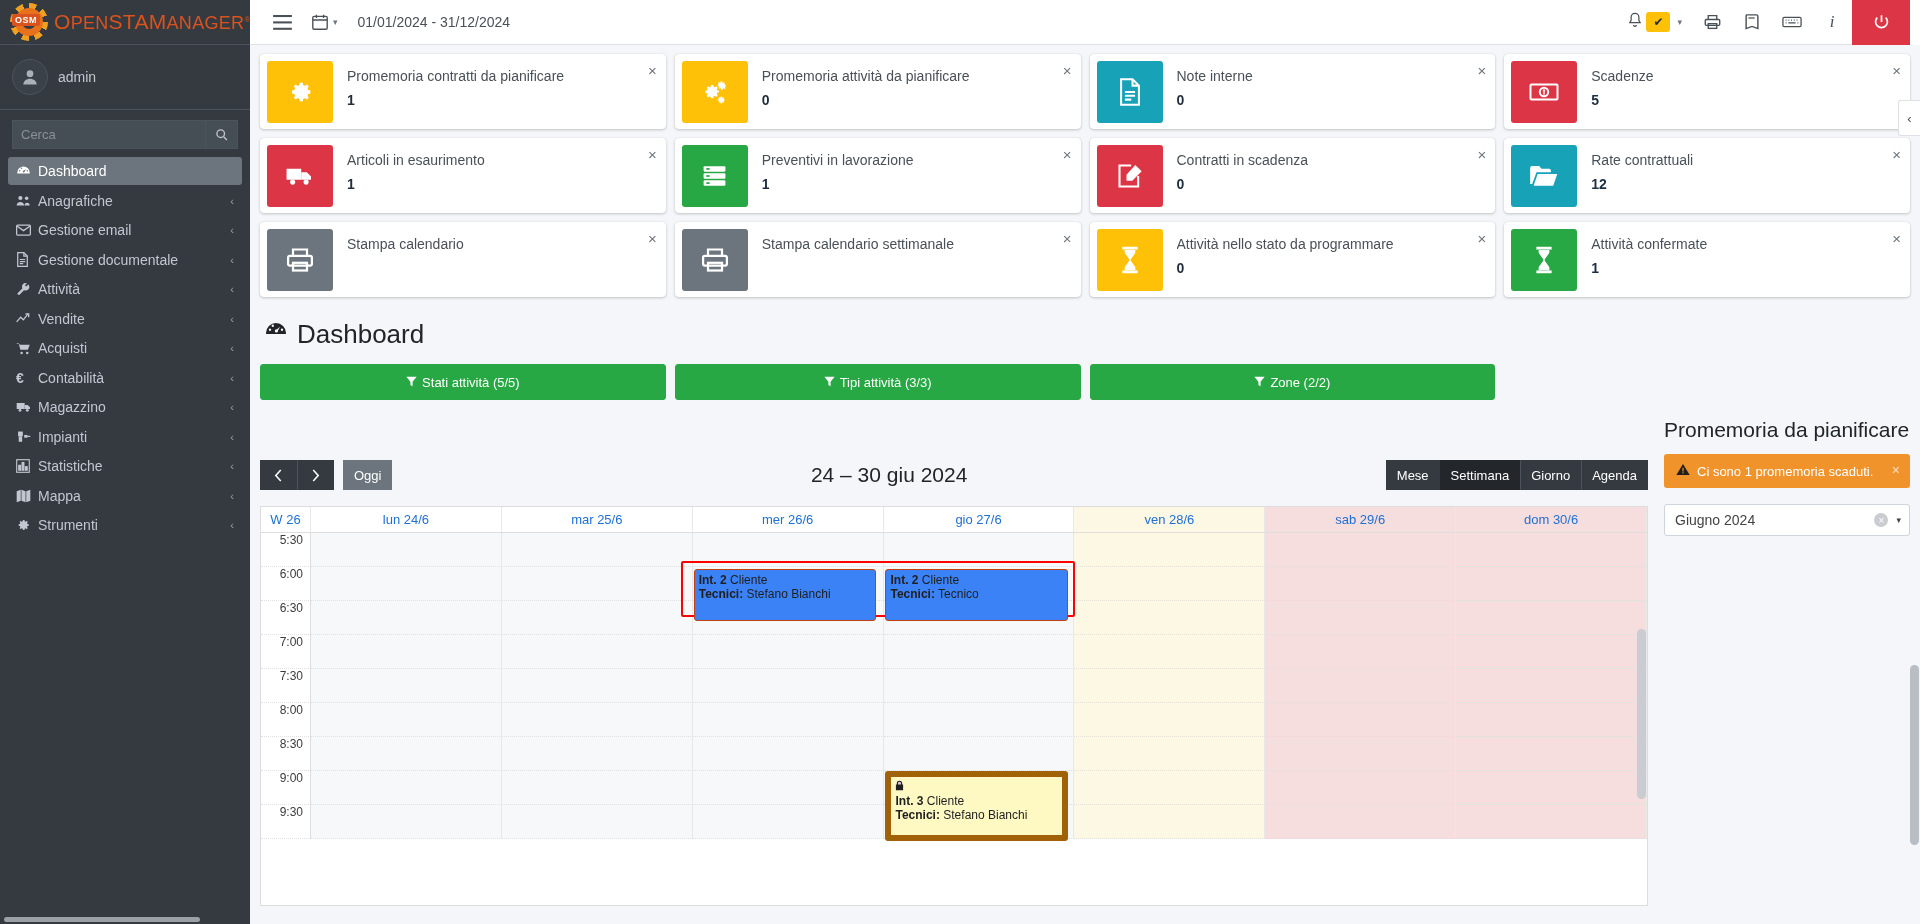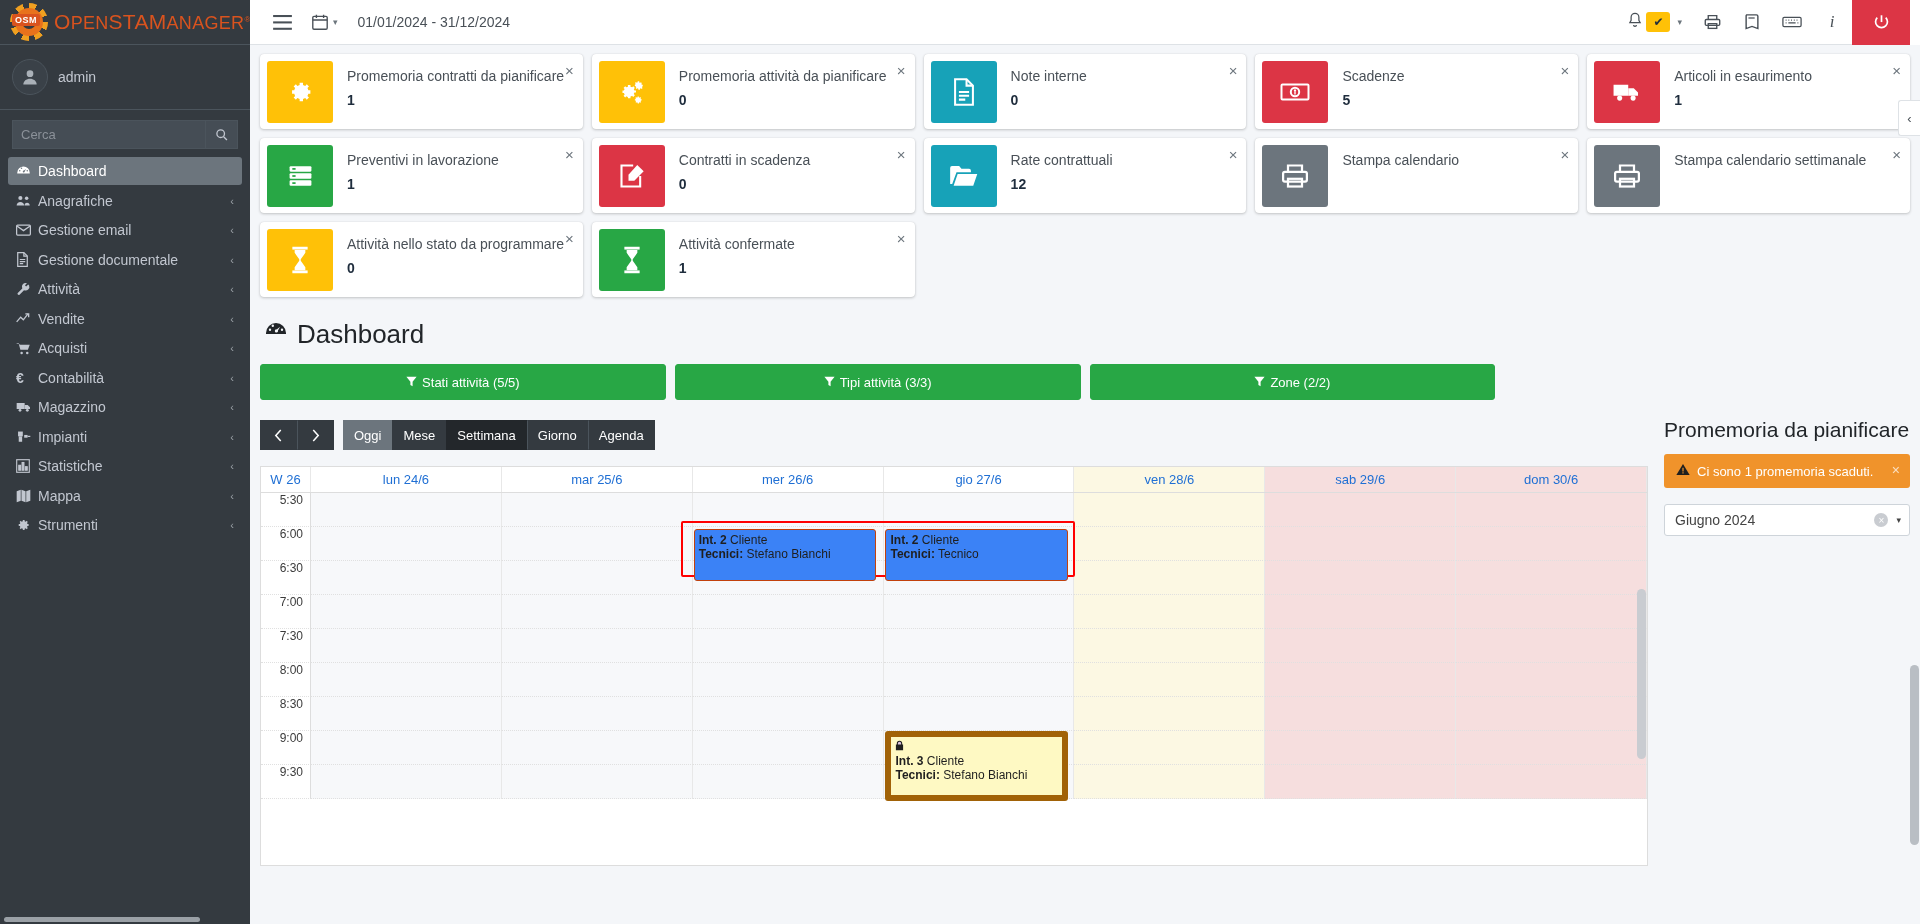--- a/index.html
+++ b/index.html
@@ -141,21 +141,21 @@
     font-size: 18px; cursor: pointer;
   }
   .tb-scroll-cap { width: 10px; height: 45px; background:#fff; }
 
   .content {
     flex: 1; overflow: hidden; position: relative;
     padding: 9px 10px 0 10px;
   }
 
   
-  .widgets { display: grid; grid-template-columns: repeat(5, 1fr); gap: 9px 9px; }
+  .widgets { display: grid; grid-template-columns: repeat(4, 1fr); gap: 9px 9px; }
   .widget {
     background: #fff; border-radius: 4px;
     box-shadow: 0 0 1px rgba(0,0,0,.125), 0 1px 3px rgba(0,0,0,.2);
     display: flex; height: 75px; position: relative; overflow: hidden;
   }
   .w-ico {
     width: 66px; flex: 0 0 66px; height: 62px; margin: 7px 0 0 7px;
     border-radius: 3px; color: #fff;
     display: flex; align-items: center; justify-content: center;
     font-size: 24px;
@@ -177,21 +177,21 @@
   .filters { display: grid; grid-template-columns: repeat(4,1fr); gap: 9px; margin-bottom: 18px; }
   .filter-btn {
     background: #28a745; color: #fff; border: 1px solid #28a745;
     border-radius: 3px; height: 36px; font-size: 13px;
     display: flex; align-items: center; justify-content: center; gap: 5px;
     cursor: pointer;
   }
 
   
   .cal-row { display: flex; gap: 0; align-items: flex-start; }
-  .cal-col { flex: 1; min-width: 0; }
+  .cal-col { flex: 1; min-width: 0; margin-top: 40px; }
   .side-col { width: 262px; flex: 0 0 262px; padding-left: 16px; }
 
   .cal-toolbar { display: flex; align-items: center; height: 34px; margin-bottom: 14px; }
   .btn-group { display: flex; }
   .cal-btn {
     background: #343a40; color: #fff; border: 1px solid #343a40;
     height: 30px; min-width: 37px; padding: 0 10px;
     font-size: 13px; cursor: pointer;
     display: flex; align-items: center; justify-content: center;
   }
@@ -773,20 +773,21 @@
                     <path d="M7.5 1 2 7l5.5 6"></path>
                   </svg>
               </button>
               <button class="cal-btn sep">
                 <svg width="9" height="13" viewBox="0 0 10 14" fill="none" stroke="#fff" stroke-width="1.7">
                     <path d="M2.5 1 8 7l-5.5 6"></path>
                   </svg>
               </button>
               <button class="cal-btn secondary">Oggi</button>
             </div>
+            <div class="cal-title">24 – 30 giu 2024</div>
             <div class="cal-views">
               <button class="cal-btn">Mese</button>
               <button class="cal-btn sep active">Settimana</button>
               <button class="cal-btn sep">Giorno</button>
               <button class="cal-btn sep">Agenda</button>
             </div>
           </div>
 
           <div class="cal-grid">
             <div class="cal-head">

